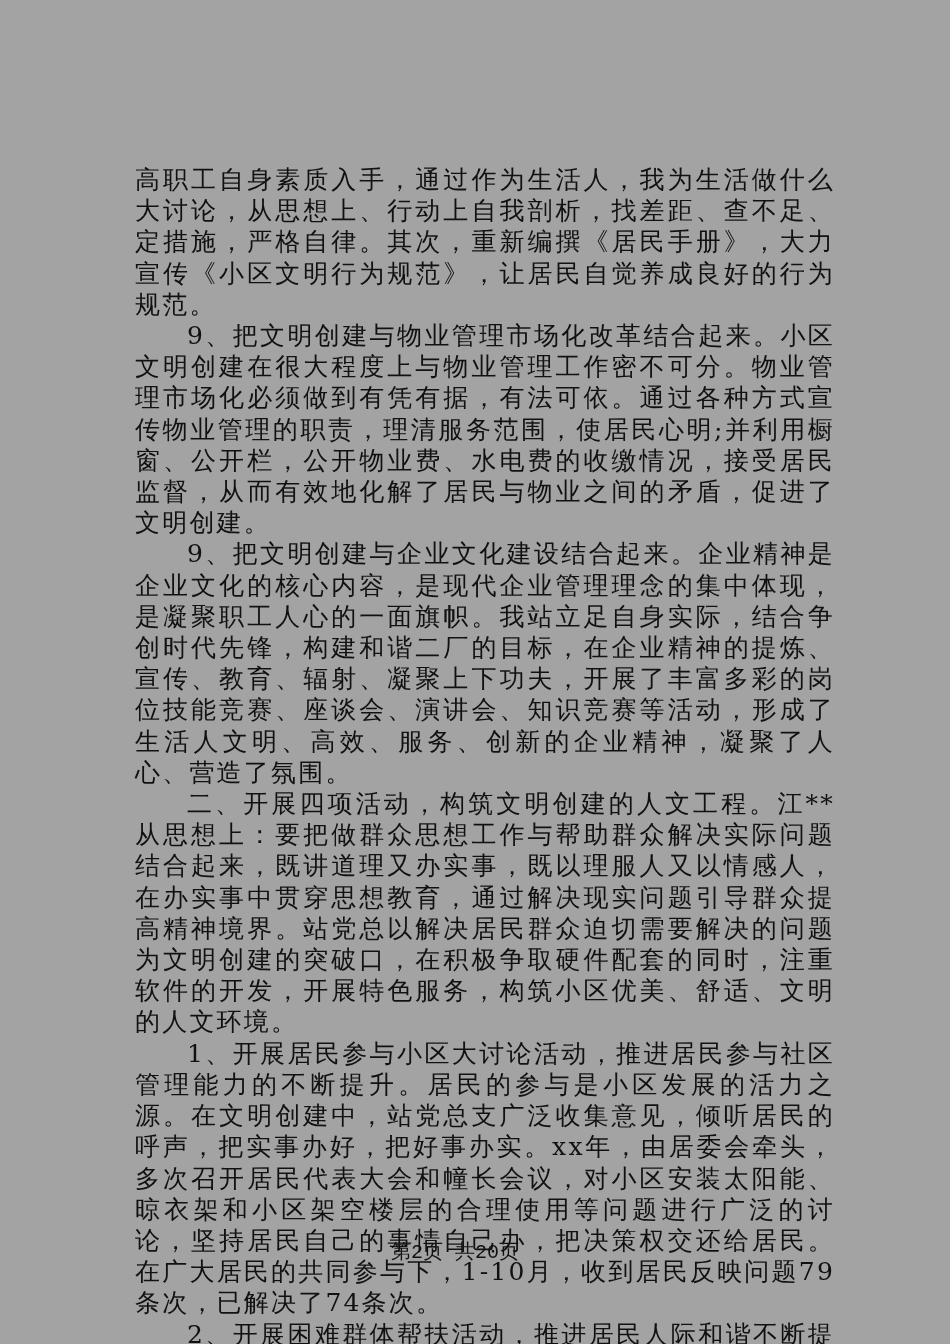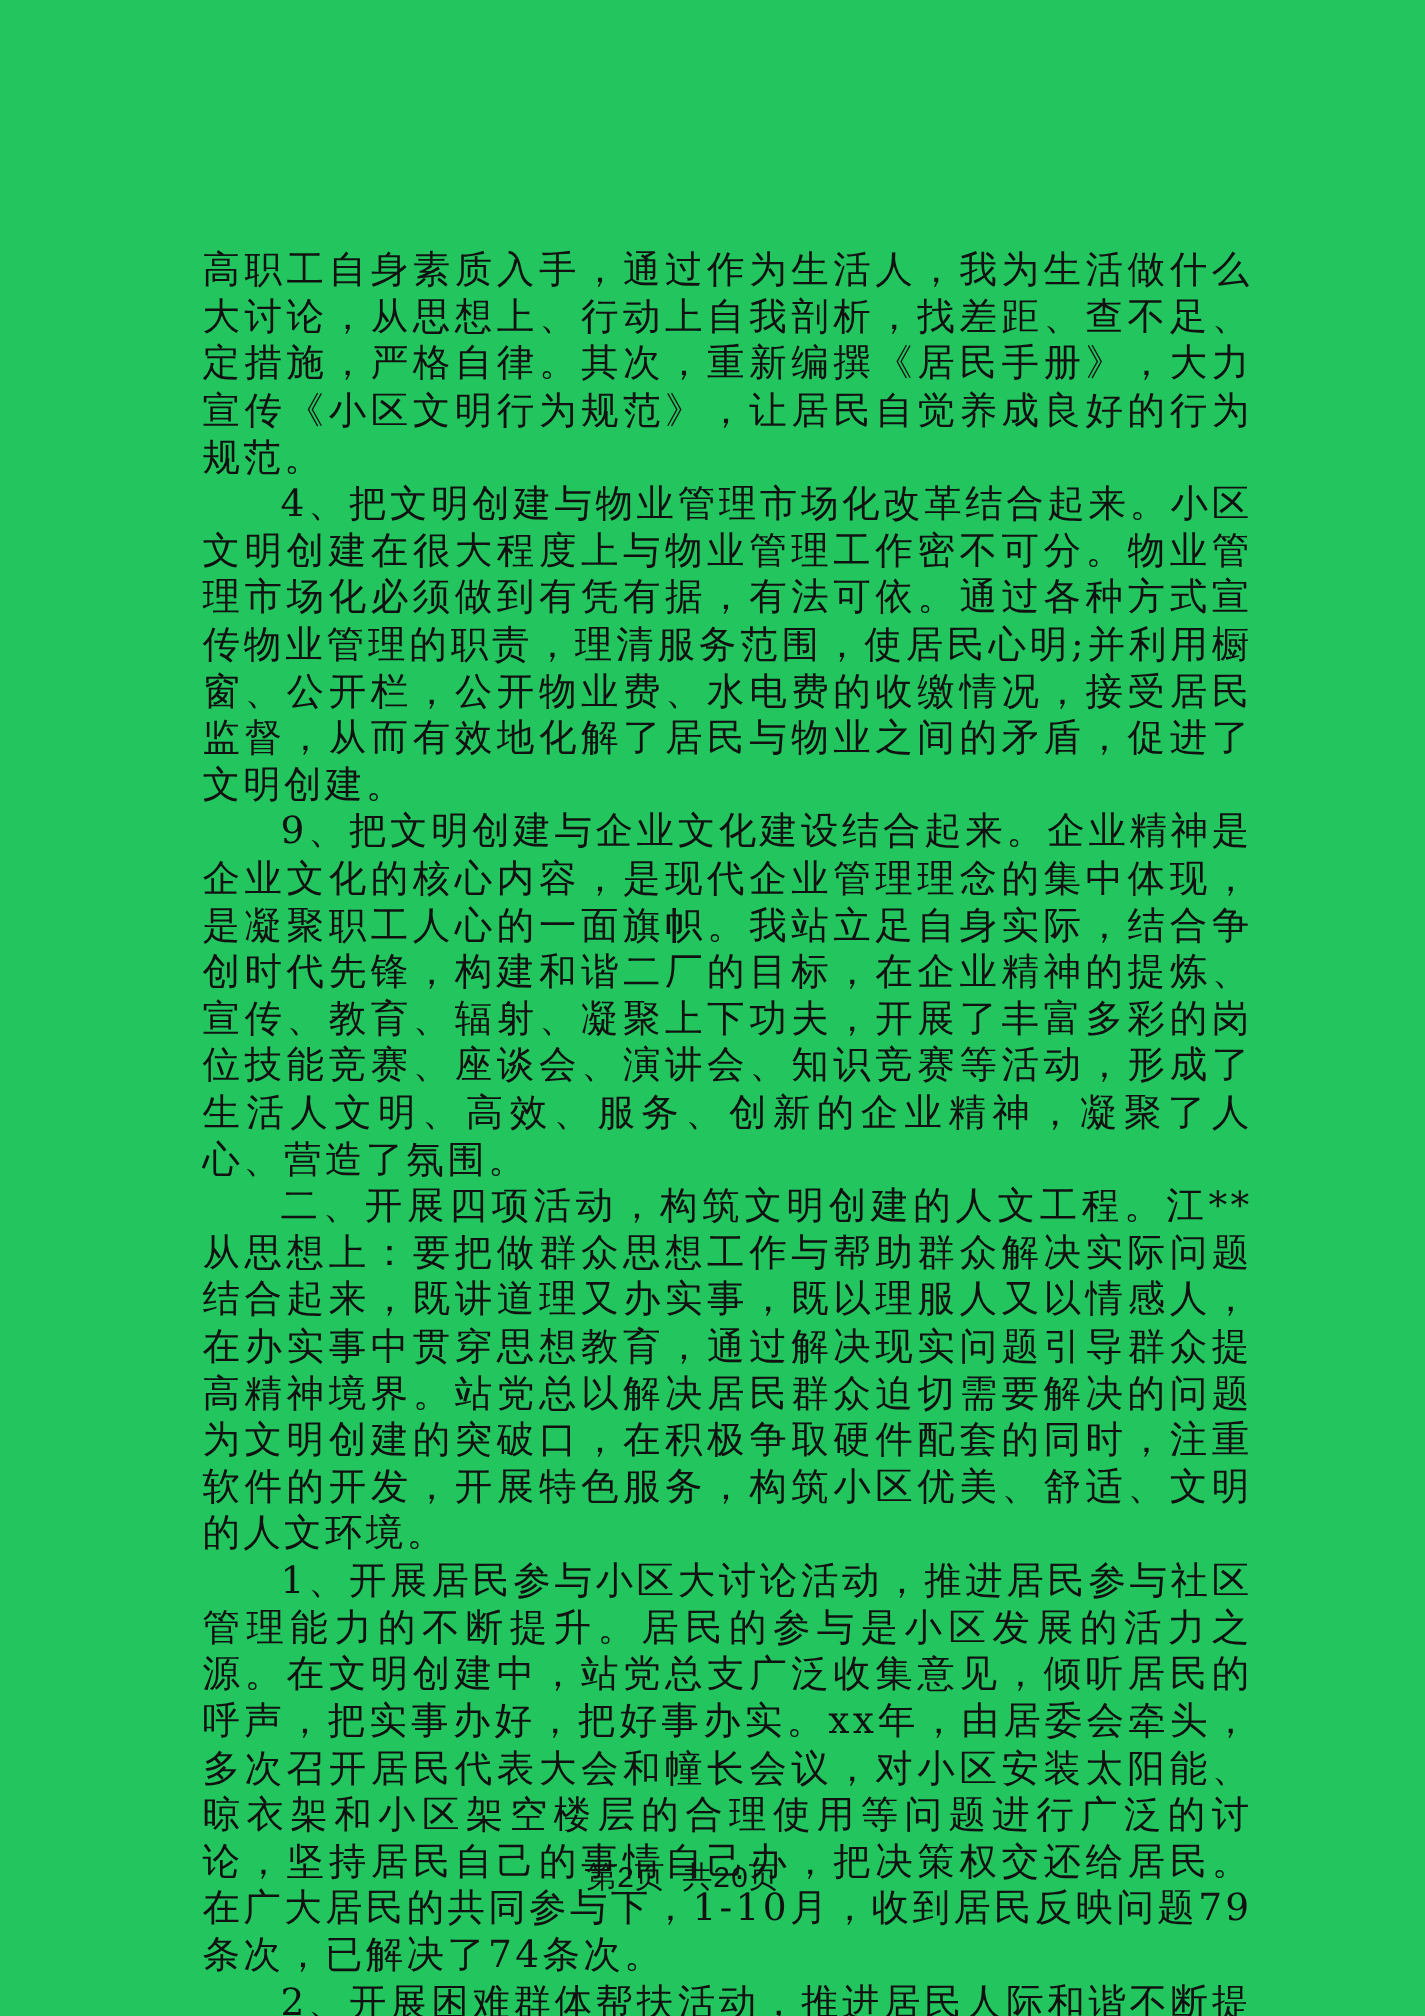--- a/index.html
+++ b/index.html
@@ -1,36 +1,36 @@
 <!DOCTYPE html>
 <html><head>
 <meta charset="utf-8">
 <style>
   html, body { margin: 0; padding: 0; background: #ffffff; }
   body { width: 950px; height: 1344px; position: relative; overflow: hidden; }
-  .page { position: absolute; left: 0; top: 0; width: 950px; height: 1344px; background: #22c55e; }
+  .page { position: absolute; left: 0; top: 0; width: 950px; height: 1344px; background: #a3a3a3; }
   .content {
     position: absolute; left: 135px; top: 164px; width: 700px;
     font-family: "DejaVu Serif", "Liberation Serif", serif;
     font-size: 25px; line-height: 31.2px; color: #111;
     letter-spacing: 2.2px;
   }
   .content p { margin: 0; text-align: justify; text-align-last: left; }
   .content p.indent { text-indent: 52px; }
   .footer {
     position: absolute; left: 0; width: 910px; top: 1238px; text-align: center;
     font-family: Liberation Mono, monospace; font-size: 20px; color: #111;
   }
 </style>
 </head>
 <body>
 
 <div class="page">
   <div class="content">
     <p>高职工自身素质入手，通过作为生活人，我为生活做什么大讨论，从思想上、行动上自我剖析，找差距、查不足、定措施，严格自律。其次，重新编撰《居民手册》，大力宣传《小区文明行为规范》，让居民自觉养成良好的行为规范。</p>
-    <p class="indent">4、把文明创建与物业管理市场化改革结合起来。小区文明创建在很大程度上与物业管理工作密不可分。物业管理市场化必须做到有凭有据，有法可依。通过各种方式宣传物业管理的职责，理清服务范围，使居民心明;并利用橱窗、公开栏，公开物业费、水电费的收缴情况，接受居民监督，从而有效地化解了居民与物业之间的矛盾，促进了文明创建。</p>
+    <p class="indent">9、把文明创建与物业管理市场化改革结合起来。小区文明创建在很大程度上与物业管理工作密不可分。物业管理市场化必须做到有凭有据，有法可依。通过各种方式宣传物业管理的职责，理清服务范围，使居民心明;并利用橱窗、公开栏，公开物业费、水电费的收缴情况，接受居民监督，从而有效地化解了居民与物业之间的矛盾，促进了文明创建。</p>
     <p class="indent">9、把文明创建与企业文化建设结合起来。企业精神是企业文化的核心内容，是现代企业管理理念的集中体现，是凝聚职工人心的一面旗帜。我站立足自身实际，结合争创时代先锋，构建和谐二厂的目标，在企业精神的提炼、宣传、教育、辐射、凝聚上下功夫，开展了丰富多彩的岗位技能竞赛、座谈会、演讲会、知识竞赛等活动，形成了生活人文明、高效、服务、创新的企业精神，凝聚了人心、营造了氛围。</p>
     <p class="indent">二、开展四项活动，构筑文明创建的人文工程。江**从思想上：要把做群众思想工作与帮助群众解决实际问题结合起来，既讲道理又办实事，既以理服人又以情感人，在办实事中贯穿思想教育，通过解决现实问题引导群众提高精神境界。站党总以解决居民群众迫切需要解决的问题为文明创建的突破口，在积极争取硬件配套的同时，注重软件的开发，开展特色服务，构筑小区优美、舒适、文明的人文环境。</p>
     <p class="indent">1、开展居民参与小区大讨论活动，推进居民参与社区管理能力的不断提升。居民的参与是小区发展的活力之源。在文明创建中，站党总支广泛收集意见，倾听居民的呼声，把实事办好，把好事办实。xx年，由居委会牵头，多次召开居民代表大会和幢长会议，对小区安装太阳能、晾衣架和小区架空楼层的合理使用等问题进行广泛的讨论，坚持居民自己的事情自己办，把决策权交还给居民。在广大居民的共同参与下，1-10月，收到居民反映问题79条次，已解决了74条次。</p>
     <p class="indent">2、开展困难群体帮扶活动，推进居民人际和谐不断提升。</p>
   </div>
   <div class="footer">第2页  共20页</div>
 </div>
 
 </body></html>

